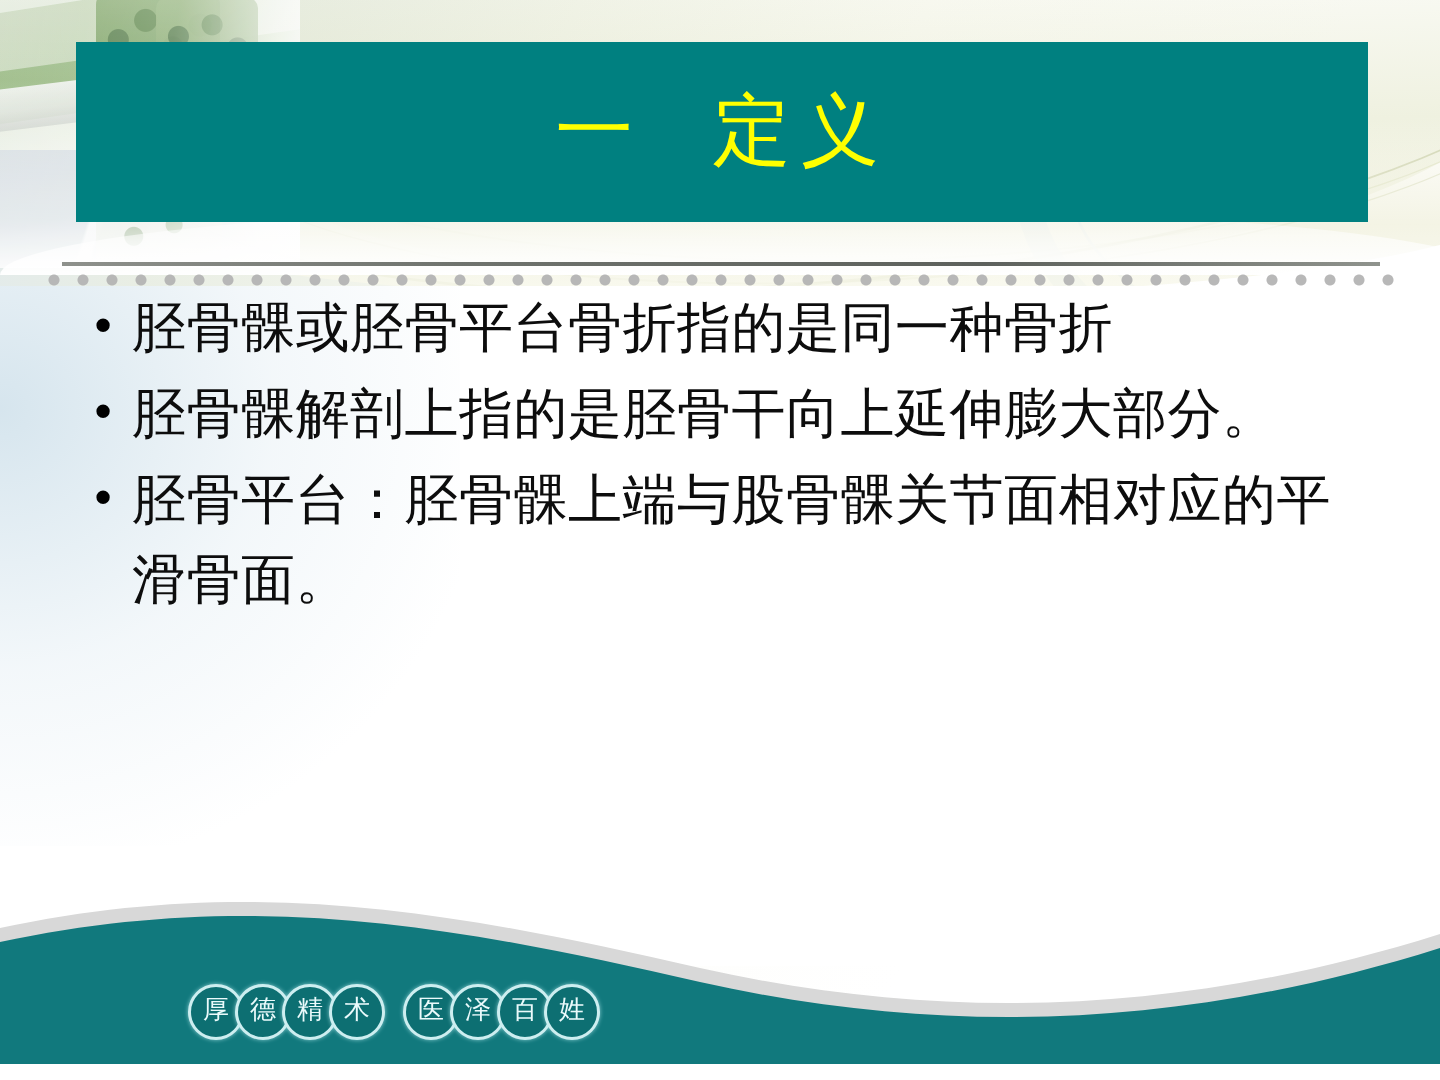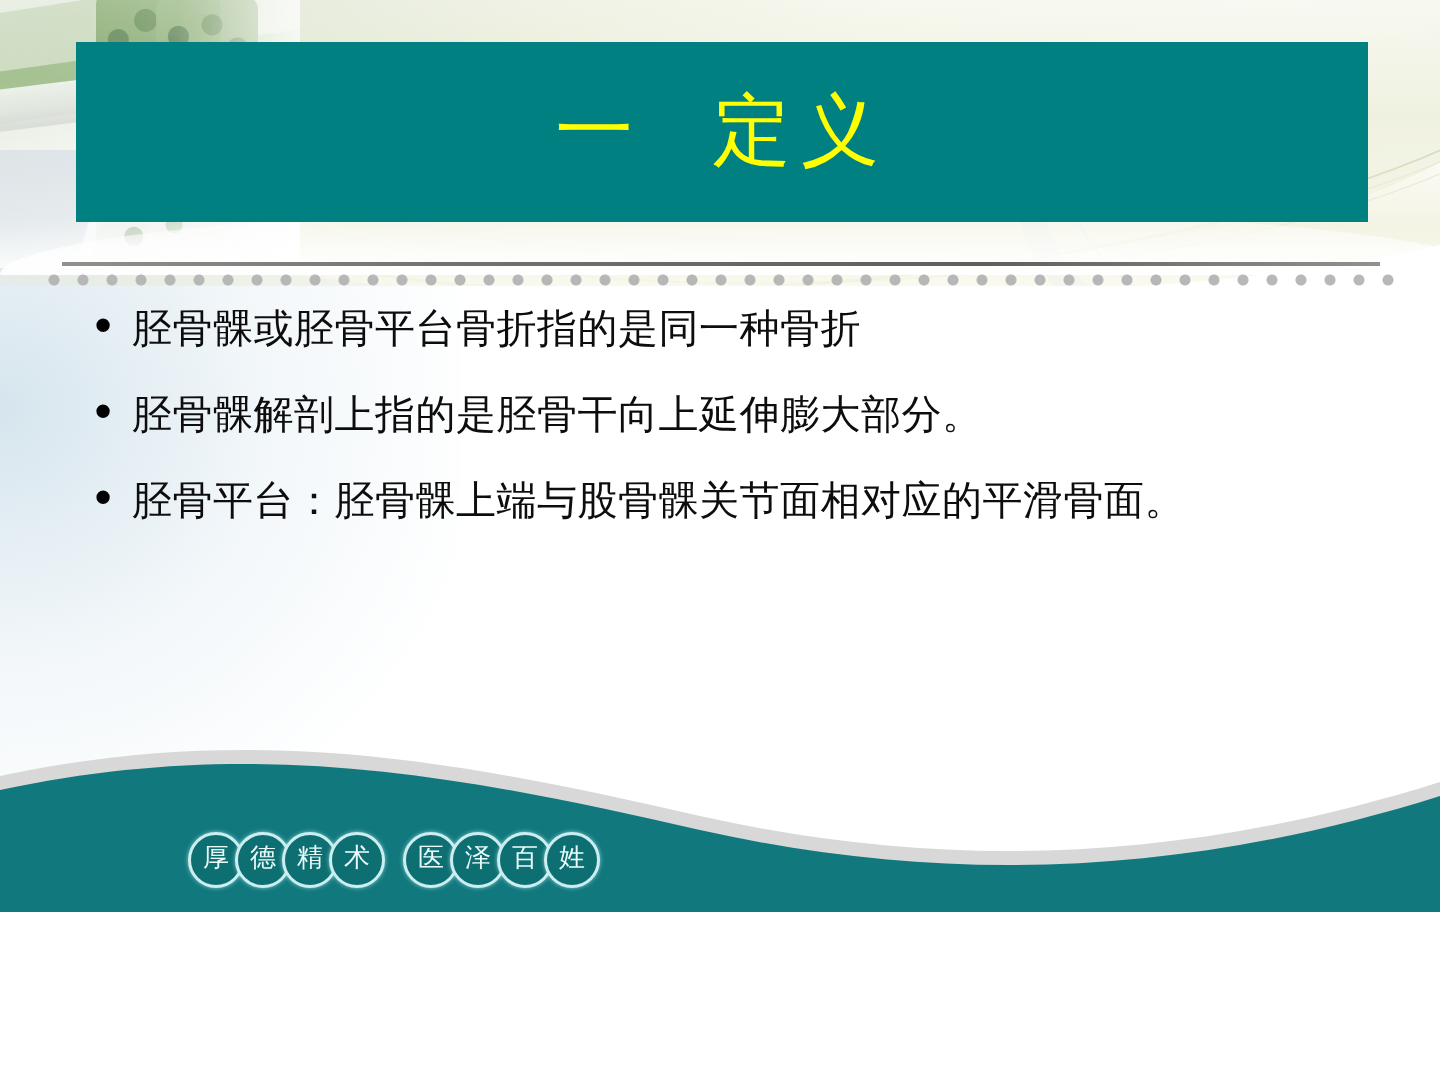--- a/index.html
+++ b/index.html
@@ -10,21 +10,21 @@
   body {
     width: 1440px;
     height: 1080px;
     overflow: hidden;
     font-family: "Liberation Serif", "DejaVu Serif", serif;
   }
 
   .slide {
     position: relative;
     width: 1440px;
-    height: 912px;
+    height: 1064px;
     overflow: hidden;
     background: #ffffff;
   }
 
   
   .bg-base {
     position: absolute;
     inset: 0;
     background:
       linear-gradient(115deg, #dfe9ef 0%, #e9eee4 14%, #f4f6ee 30%, #fdfdfa 48%, #ffffff 70%);
@@ -232,21 +232,21 @@
     flex: 0 0 auto;
     width: 58px;
     font-size: 46px;
     line-height: 78px;
     color: #000000;
     text-align: center;
     font-family: "DejaVu Sans", sans-serif;
   }
   .bullet-text {
     flex: 1 1 auto;
-    font-size: 40px;
+    font-size: 54px;
     line-height: 80px;
     color: #0d0d0d;
     font-family: "DejaVu Serif", "Liberation Serif", serif;
     letter-spacing: 0.5px;
     word-break: break-all;
   }
 
   
   .footer {
     position: absolute;

